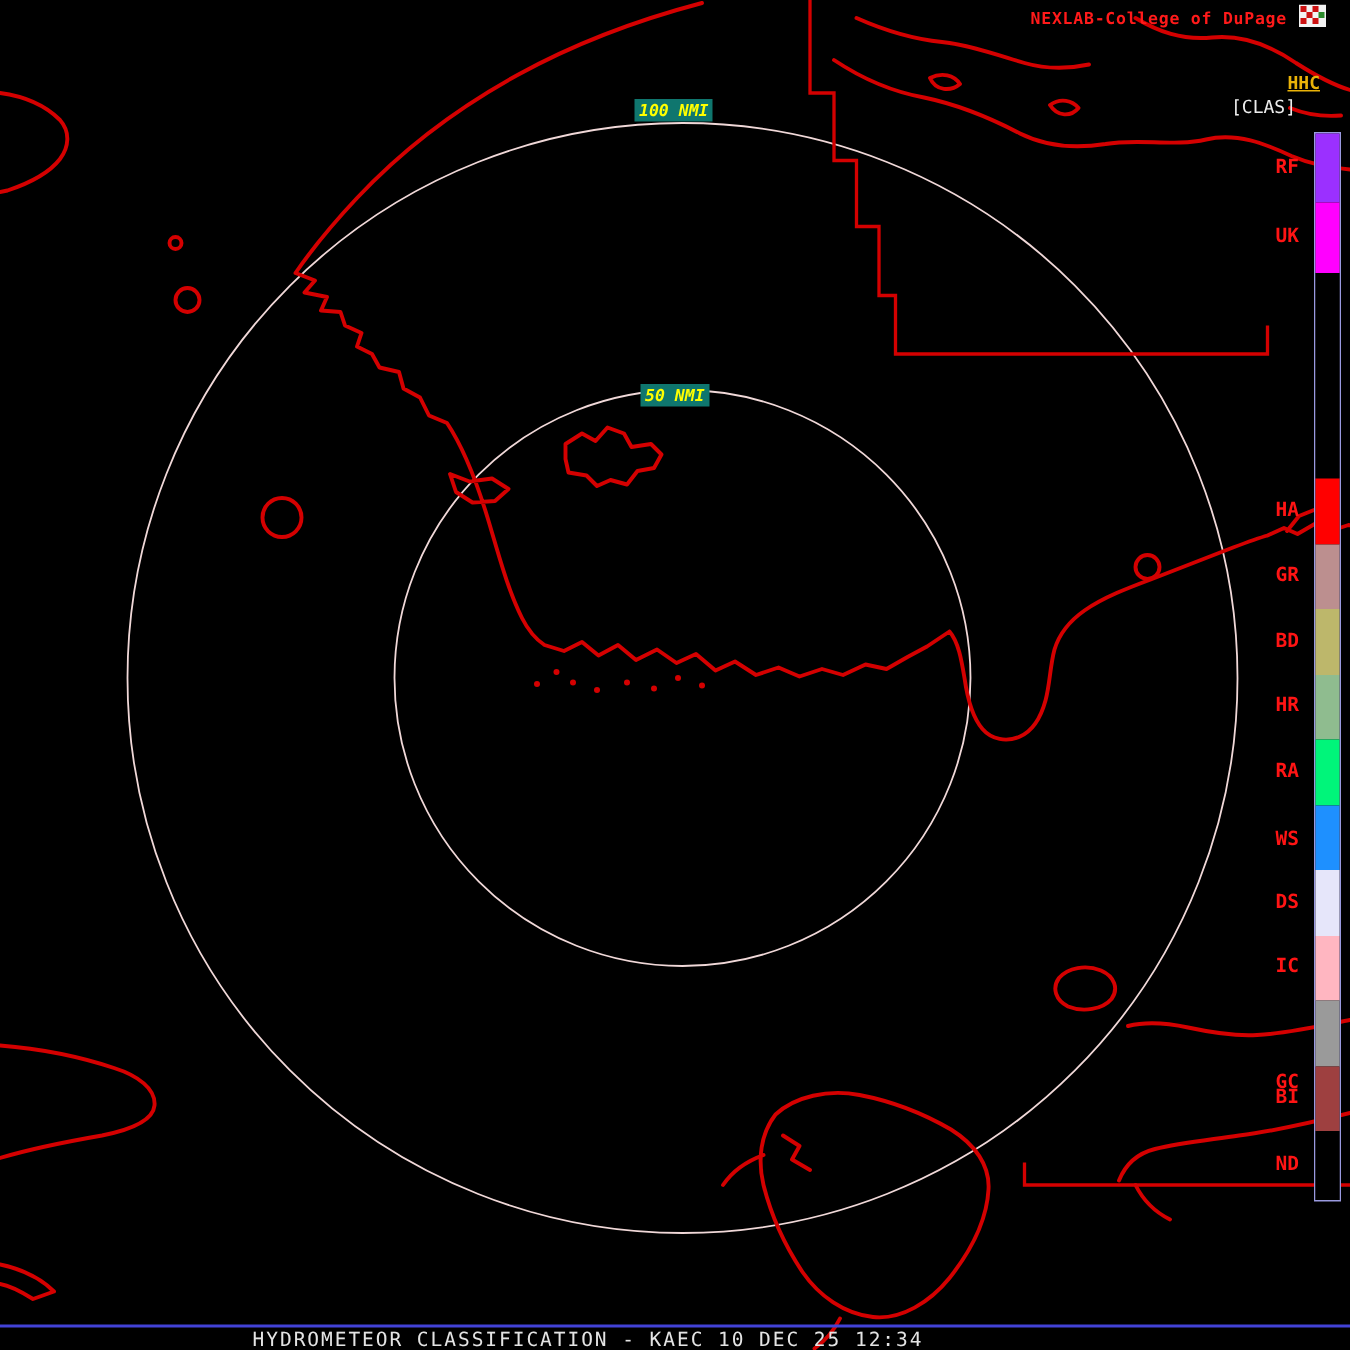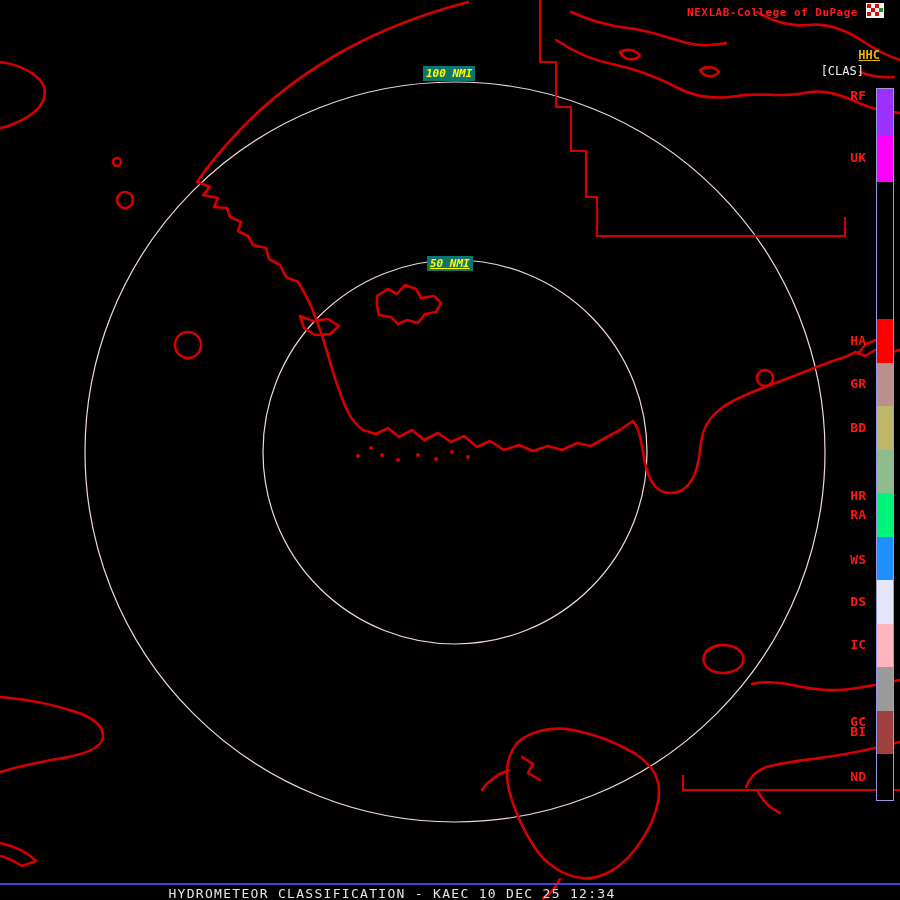--- a/index.html
+++ b/index.html
@@ -93,21 +93,21 @@
       <circle cx="382" cy="455" r="2"></circle>
       <circle cx="398" cy="460" r="2"></circle>
       <circle cx="418" cy="455" r="2"></circle>
       <circle cx="436" cy="459" r="2"></circle>
       <circle cx="452" cy="452" r="2"></circle>
       <circle cx="468" cy="457" r="2"></circle>
     </g>
   </svg>
 
   <div class="ring-label outer" style="color: rgb(255, 255, 0);">100 NMI</div>
-  <div class="ring-label inner" style="color: rgb(255, 255, 0); text-decoration: underline;">50 NMI</div>
+  <div class="ring-label inner" style="color: rgb(255, 255, 0);">50 NMI</div>
 
   <div class="title" style="color: rgb(255, 26, 26); padding-left: 48px;">NEXLAB-College of DuPage</div>
   <span class="logo">
     <svg width="18" height="15" viewBox="0 0 18 15">
       <rect width="18" height="15" fill="#f2f2f2"></rect>
       <rect x="1" y="1" width="4" height="4" fill="#cc1111"></rect>
       <rect x="9" y="1" width="4" height="4" fill="#cc1111"></rect>
       <rect x="5" y="5" width="4" height="4" fill="#cc1111"></rect>
       <rect x="13" y="5" width="4" height="4" fill="#2a8a2a"></rect>
       <rect x="1" y="9" width="4" height="4" fill="#cc1111"></rect>
@@ -128,26 +128,26 @@
     <div class="seg" style="height: 44px; background-color: rgb(0, 245, 122);"></div>
     <div class="seg" style="height: 43px; background-color: rgb(30, 144, 255);"></div>
     <div class="seg" style="height: 44px; background-color: rgb(230, 230, 250);"></div>
     <div class="seg" style="height: 43px; background-color: rgb(255, 182, 193);"></div>
     <div class="seg" style="height: 44px; background-color: rgb(154, 154, 154);"></div>
     <div class="seg" style="height: 43px; background-color: rgb(158, 64, 64);"></div>
     <div class="seg" style="height: 46px; background-color: rgb(0, 0, 0);"></div>
   </div>
 
   <div class="legend-labels" style="color: rgb(255, 20, 20);">
-    <div class="legend-label" style="top:88px">RF</div>
+    <div class="legend-label" style="top:104px">RF</div>
     <div class="legend-label" style="top:150px">UK</div>
     <div class="legend-label" style="top:333px">HA</div>
     <div class="legend-label" style="top:376px">GR</div>
     <div class="legend-label" style="top:420px">BD</div>
-    <div class="legend-label" style="top:488px">HR</div>
+    <div class="legend-label" style="top:463px">HR</div>
     <div class="legend-label" style="top:507px">RA</div>
     <div class="legend-label" style="top:552px">WS</div>
     <div class="legend-label" style="top:594px">DS</div>
     <div class="legend-label" style="top:637px">IC</div>
     <div class="legend-label" style="top:714px">GC</div>
     <div class="legend-label" style="top:724px">BI</div>
     <div class="legend-label" style="top:769px">ND</div>
   </div>
 
   <div class="footer-line" style="background-color: rgb(66, 66, 214);"></div>

